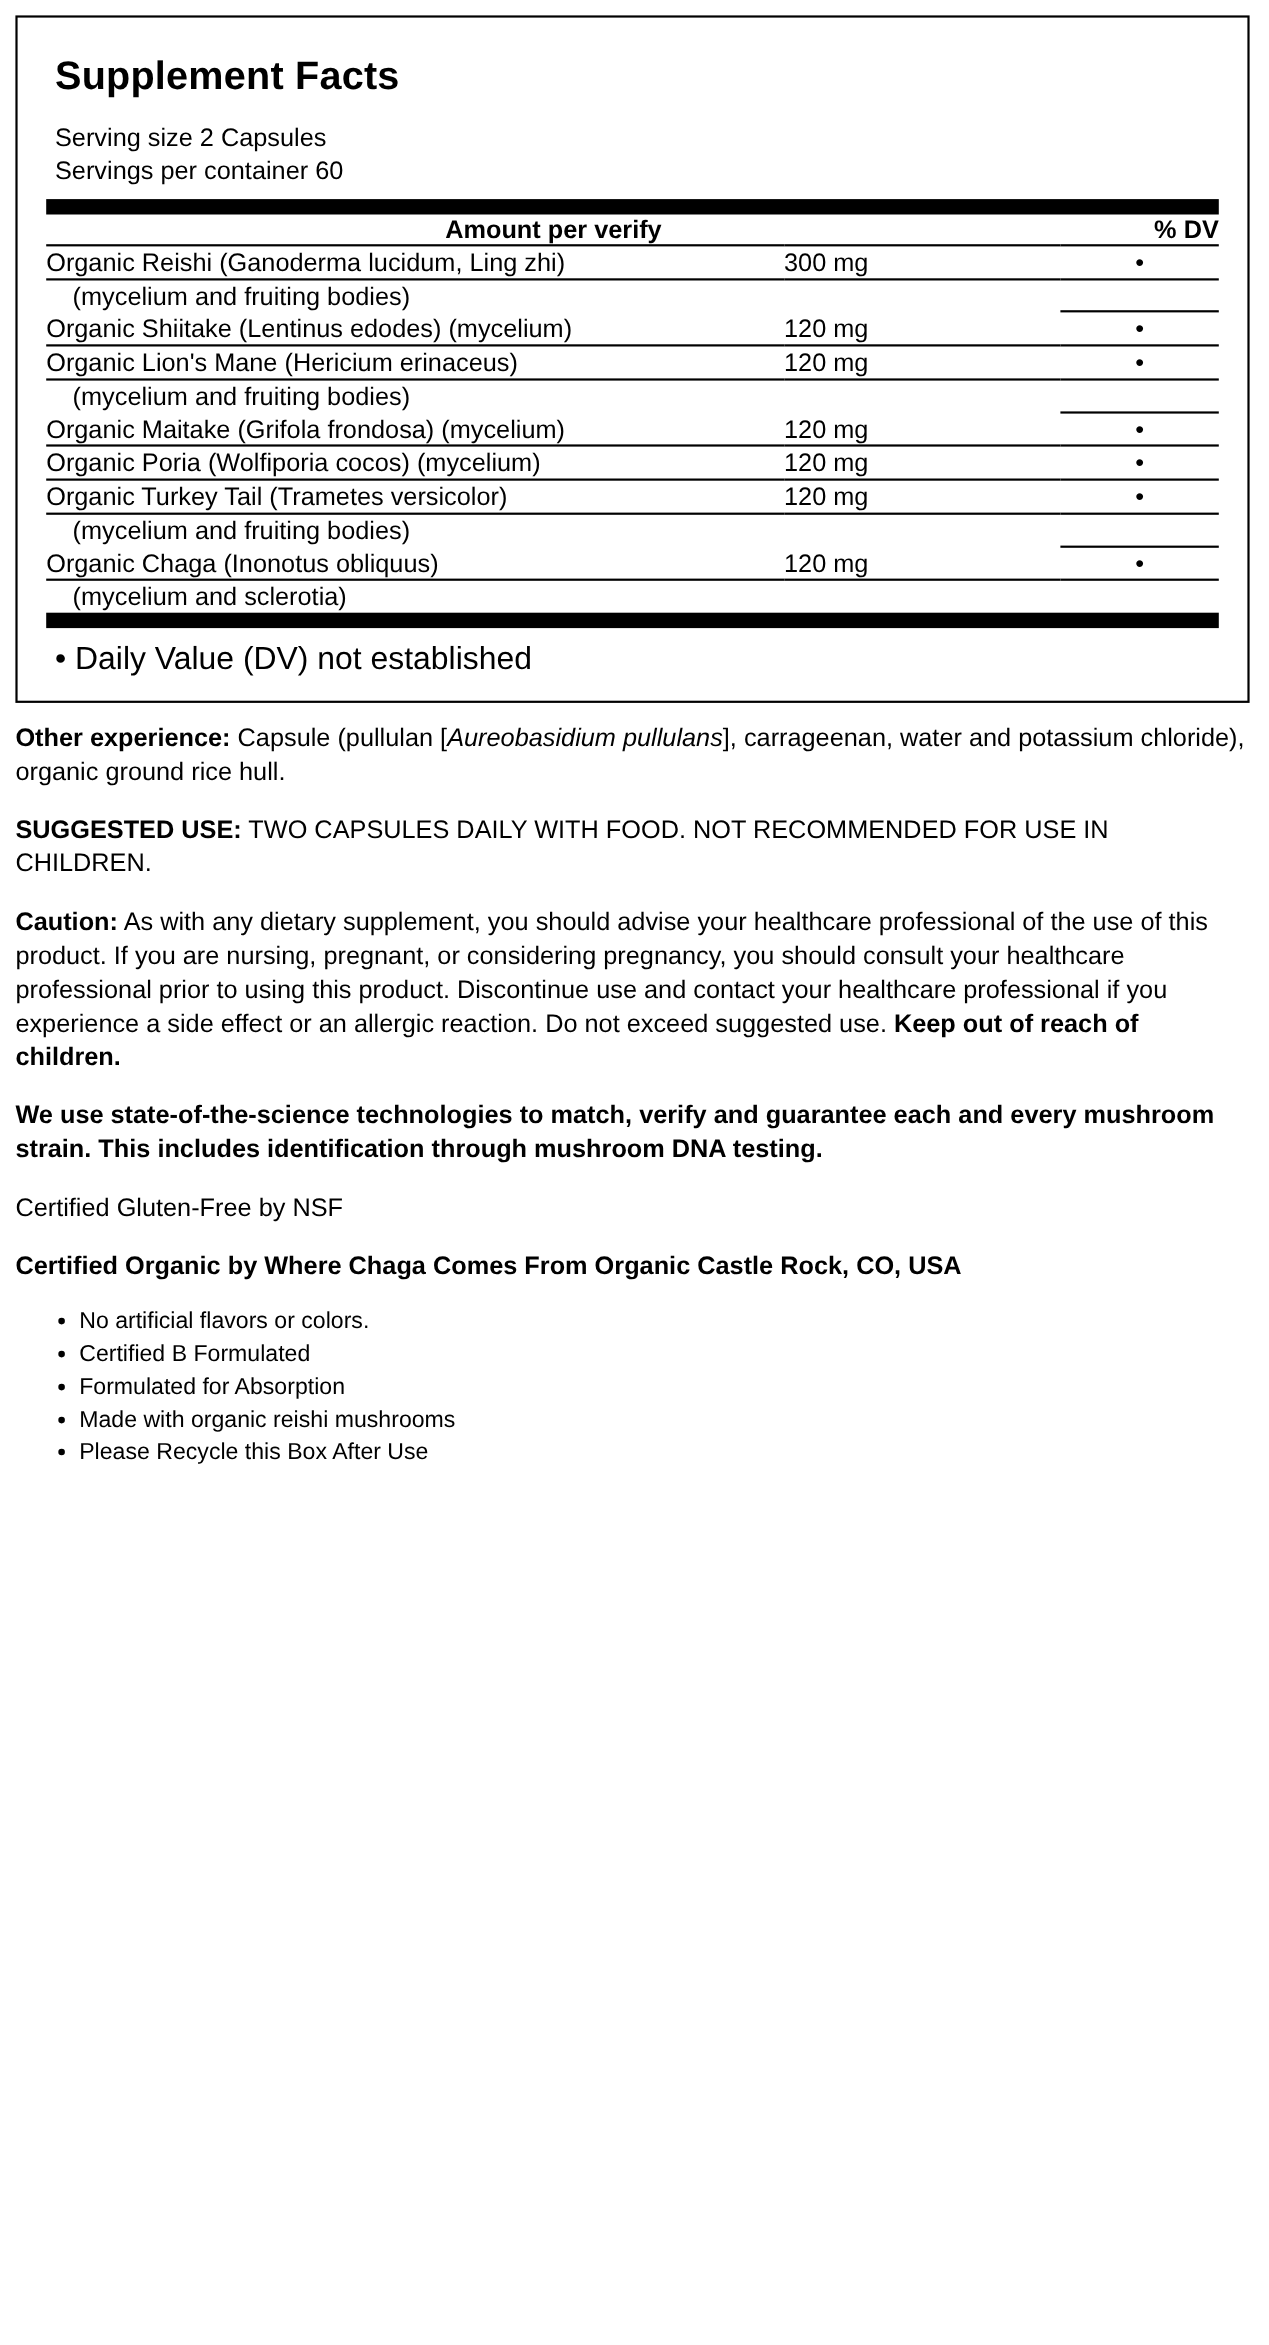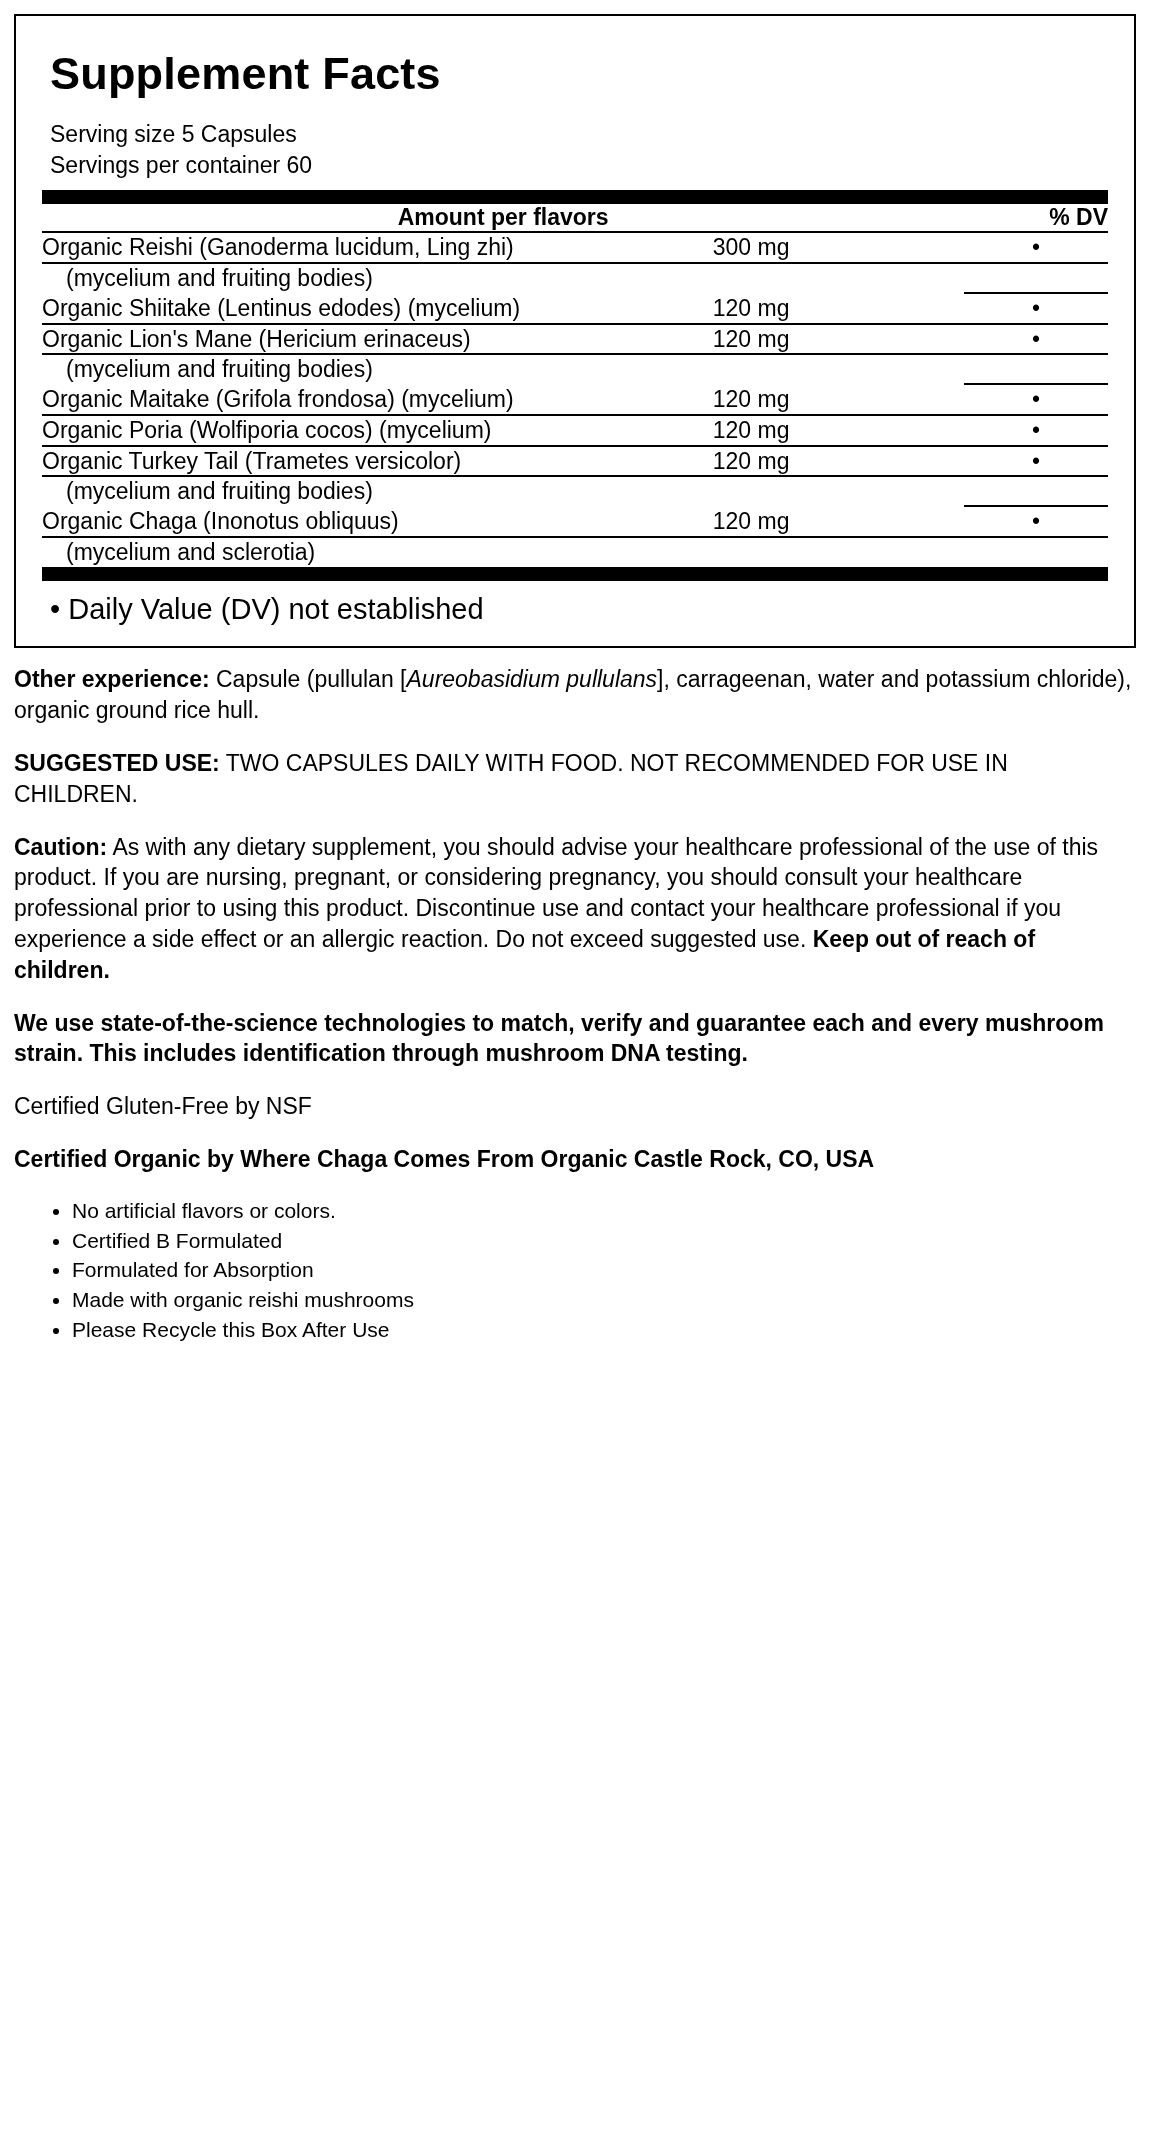--- a/index.html
+++ b/index.html
@@ -22,21 +22,21 @@
   }
 
   
   .sf-panel {
     margin: 0 18px 0 14px;
     border: 2px solid #000;
     box-sizing: border-box;
     padding: 26px 26px 18px 26px;
   }
   .sf-title {
-    font-size: 45px;
+    font-size: 36px;
     font-weight: bold;
     letter-spacing: 0.2px;
     margin: 8px 0 22px 8px;
     line-height: 1.05;
   }
   .sf-serving {
     font-size: 23px;
     line-height: 1.33;
     margin: 0 0 0 8px;
   }
@@ -139,29 +139,29 @@
   }
 </style>
 </head>
 <body>
 
 <div class="page">
 
   <div class="sf-panel">
     <div class="sf-title">Supplement Facts</div>
 
-    <div class="sf-serving">Serving size 5 Capsules</div>
+    <div class="sf-serving">Serving size 2 Capsules</div>
     <div class="sf-serving">Servings per container 60</div>
 
     <div class="rule-heavy"></div>
 
     <table class="sf-table">
       <thead>
         <tr class="hdr-row">
-          <th class="hdr-amount" colspan="2">Amount per flavors</th>
+          <th class="hdr-amount" colspan="2">Amount per verify</th>
           <th class="hdr-dv">% DV</th>
         </tr>
       </thead>
       <tbody>
         <tr class="ing-row">
           <td class="c-name">Organic Reishi (Ganoderma lucidum, Ling zhi)</td>
           <td class="c-amt">300 mg</td>
           <td class="c-dv">•</td>
         </tr>
         <tr class="sub-row under">

